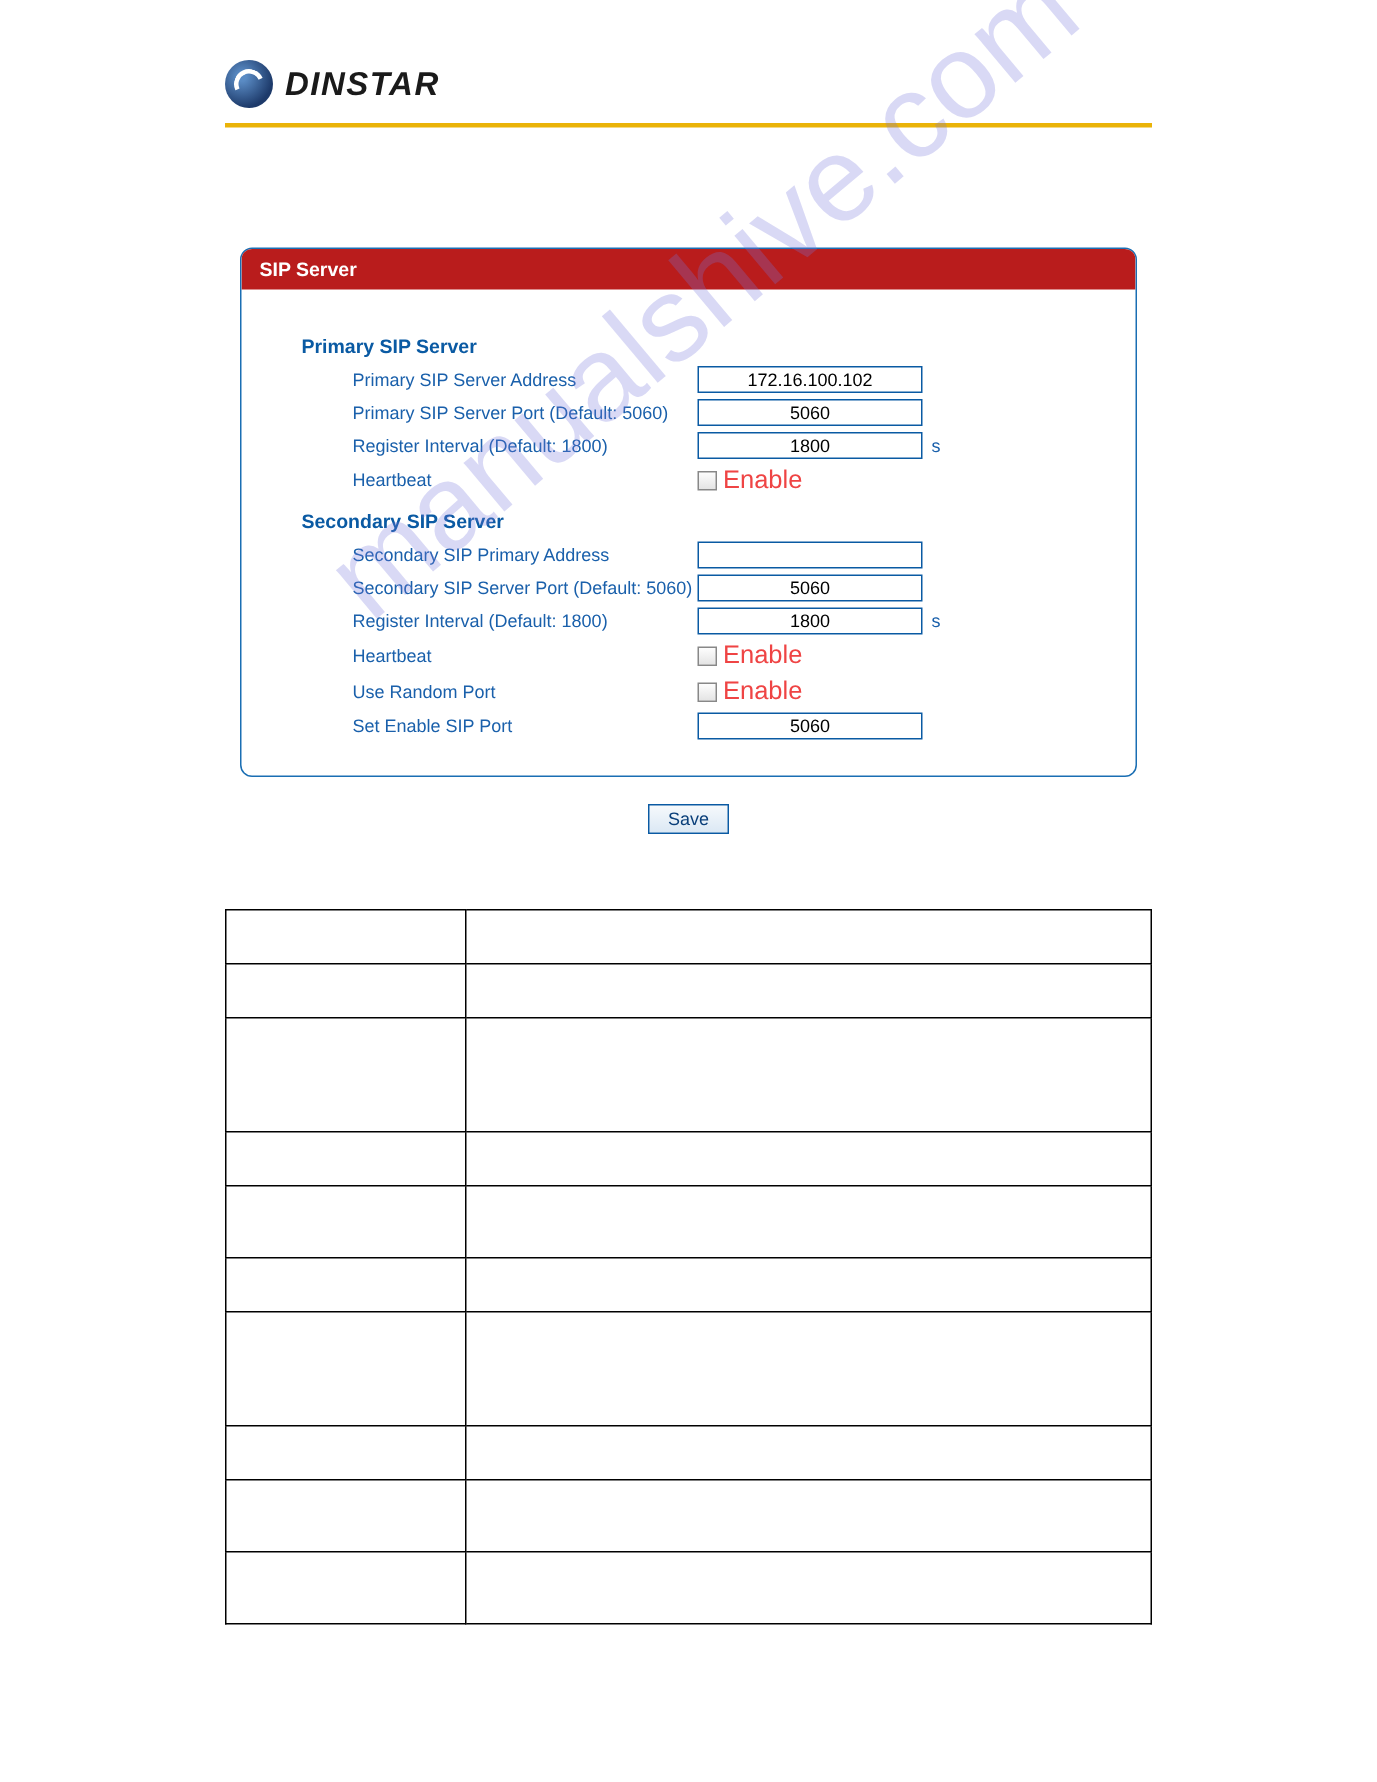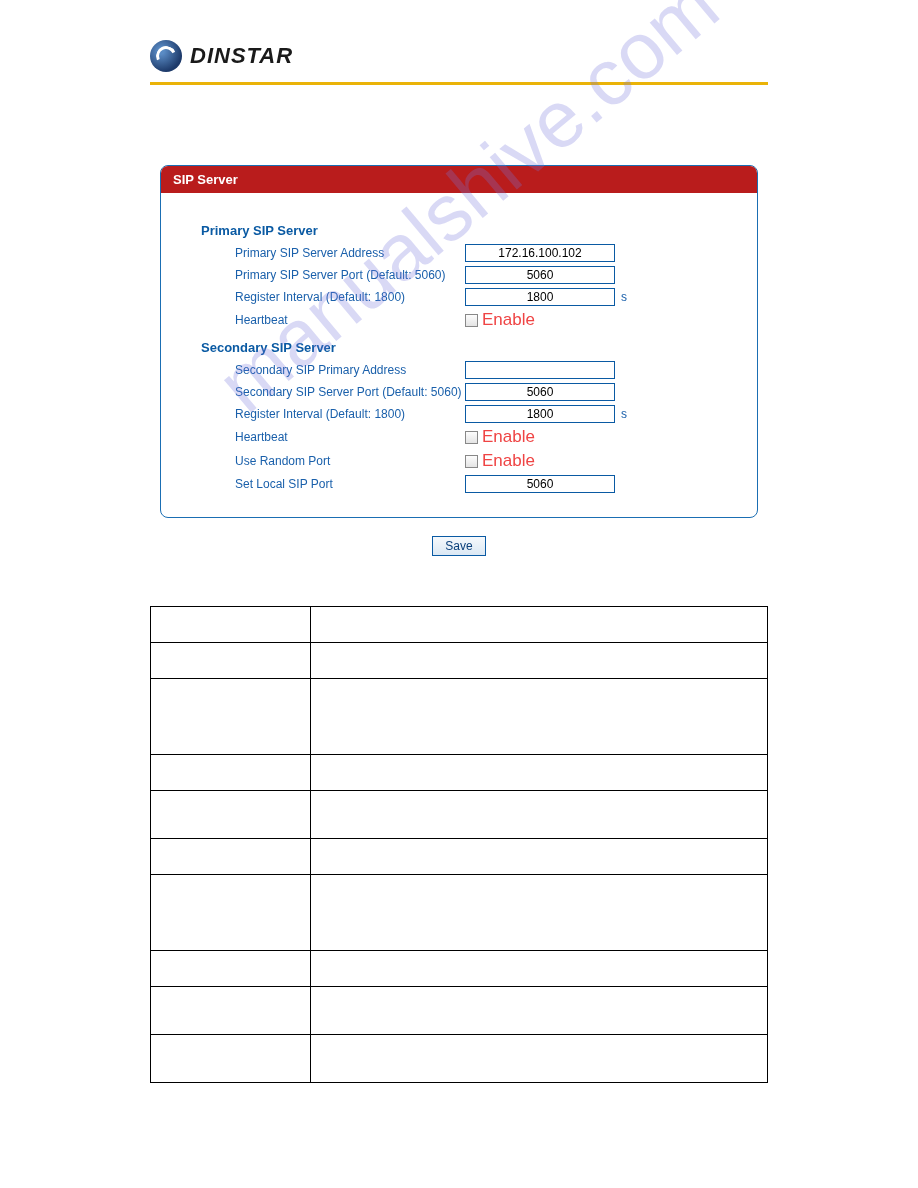--- a/index.html
+++ b/index.html
@@ -193,21 +193,21 @@
         <span class="enable-text">Enable</span>
       </div>
 
 
       <div class="form-row">
         <span class="form-label">Use Random Port</span>
         <input type="checkbox" class="checkbox" style="">
         <span class="enable-text">Enable</span>
       </div>
       <div class="form-row">
-        <span class="form-label">Set Local SIP Port</span>
+        <span class="form-label">Set Enable SIP Port</span>
         <input class="form-input" value="5060" style="">
       </div>
     </div>
   </div>
 
   <div class="save-row">
     <button class="save-btn">Save</button>
   </div>
 
   <table class="desc-table">

